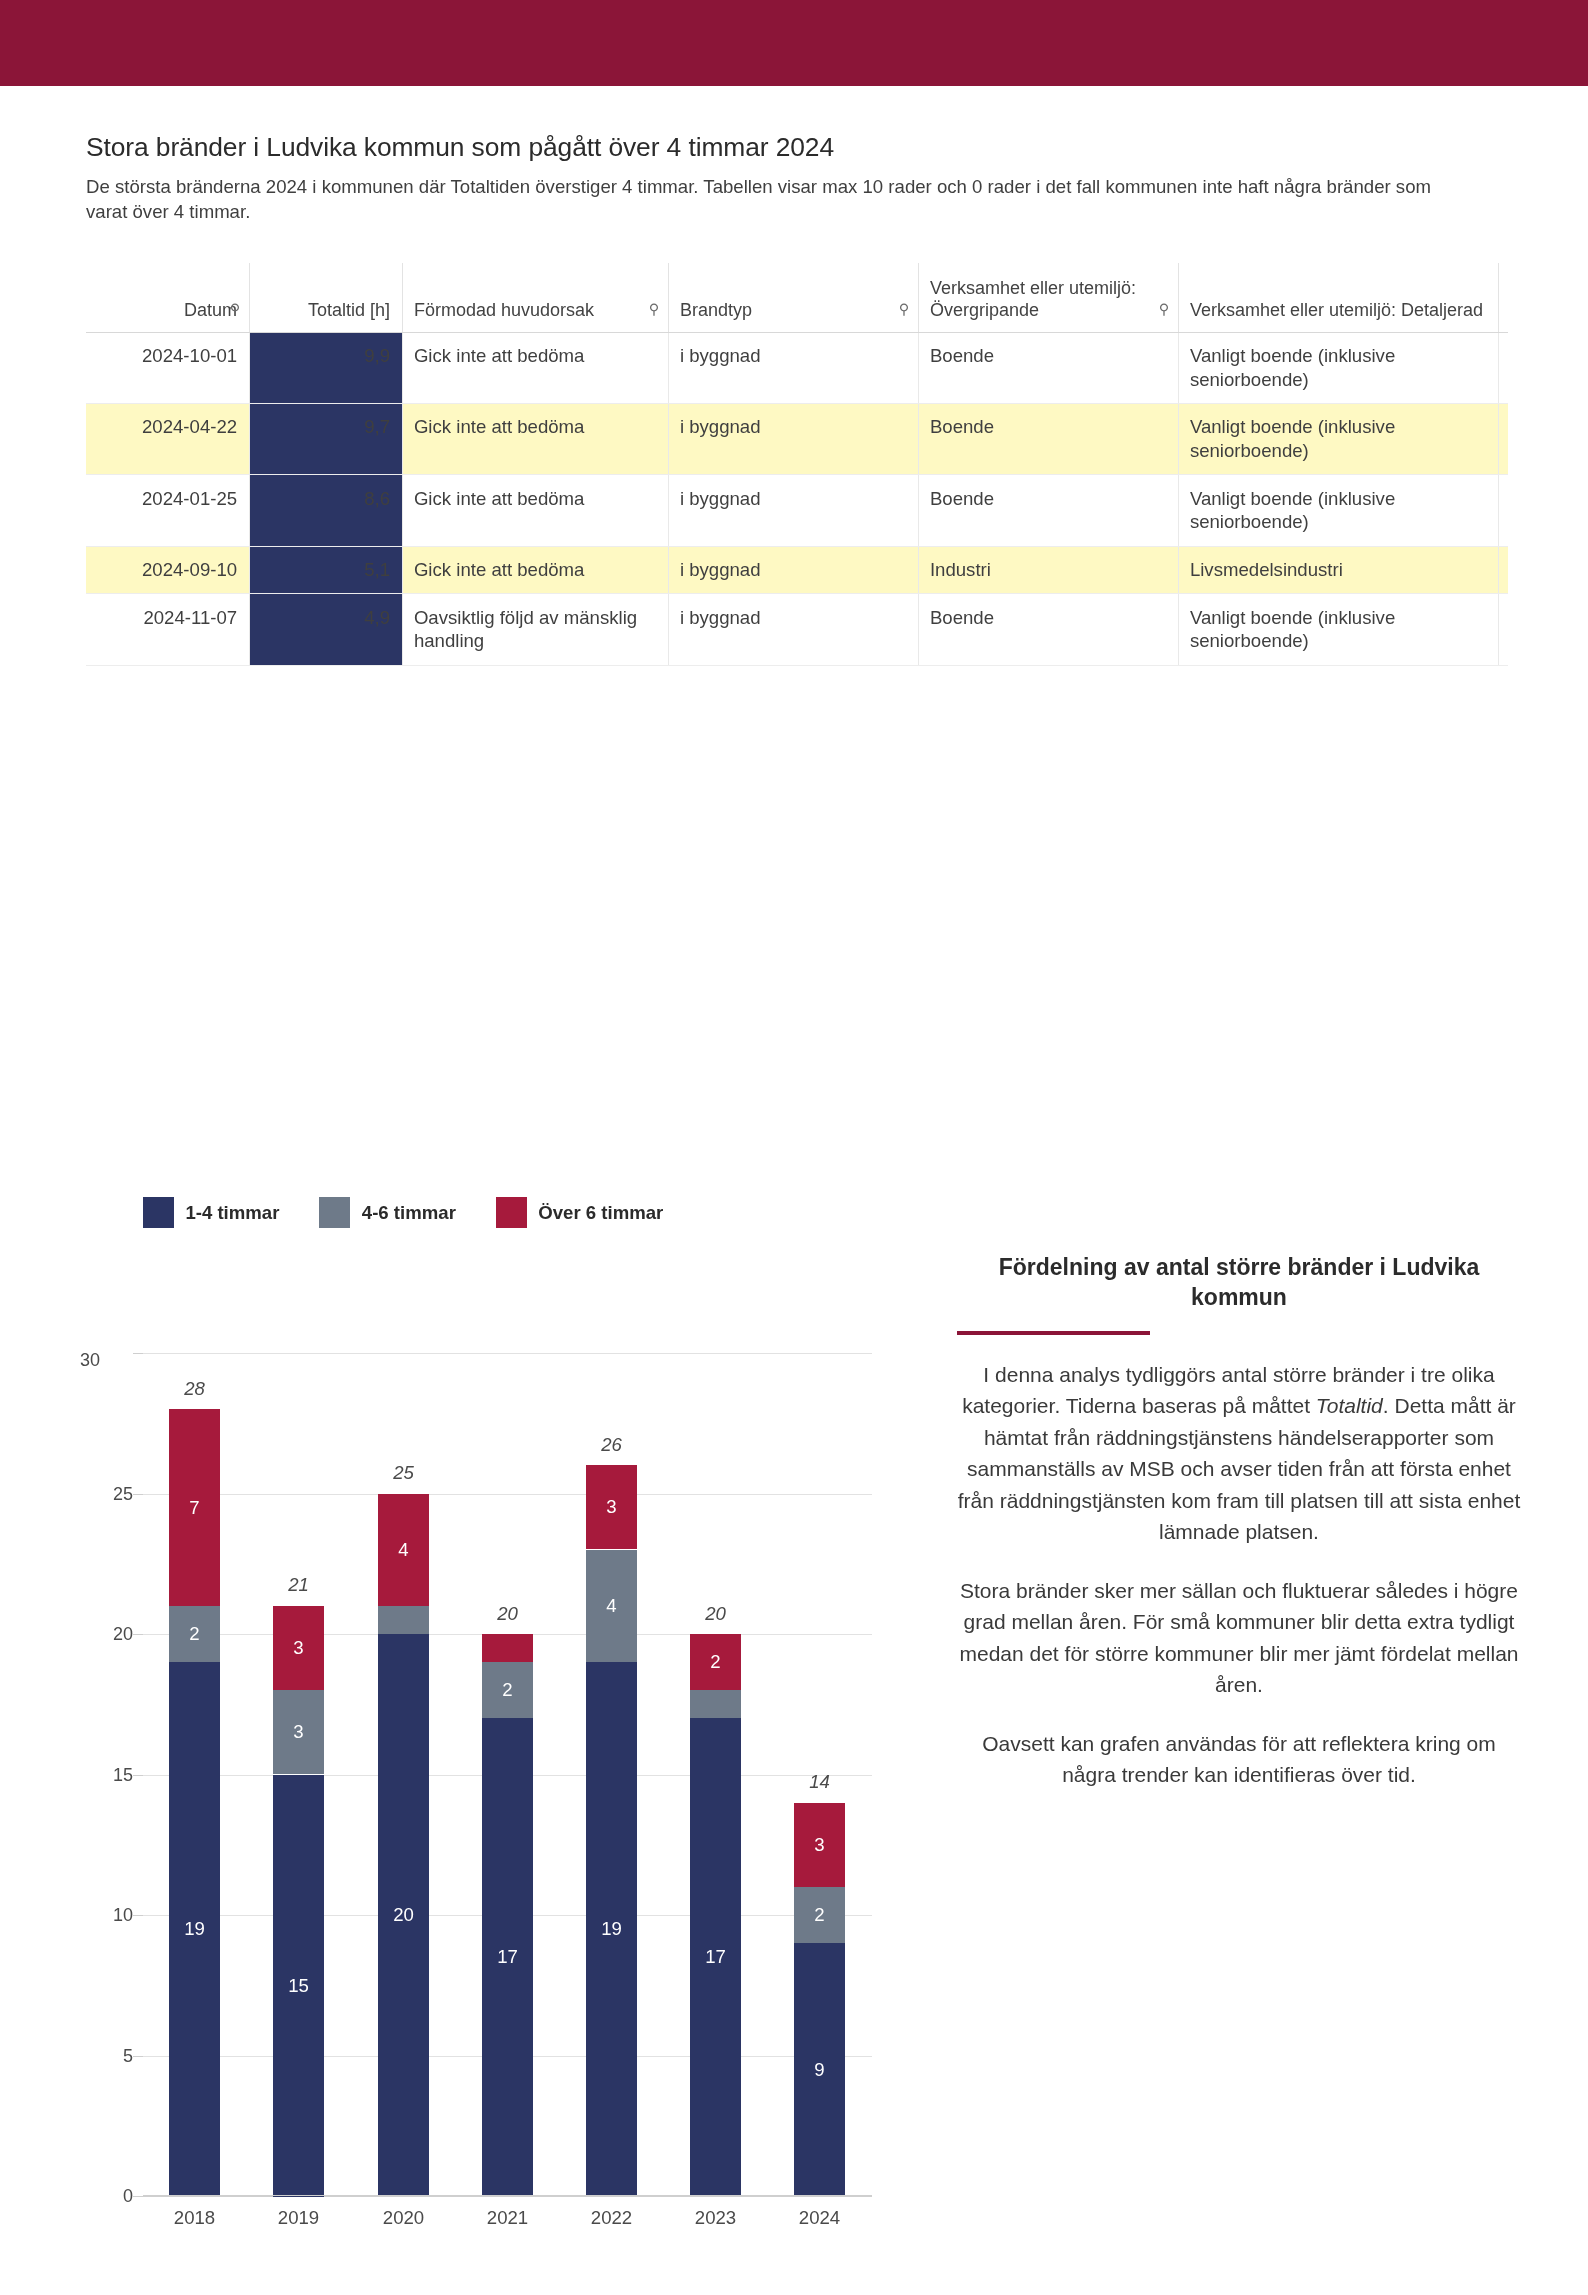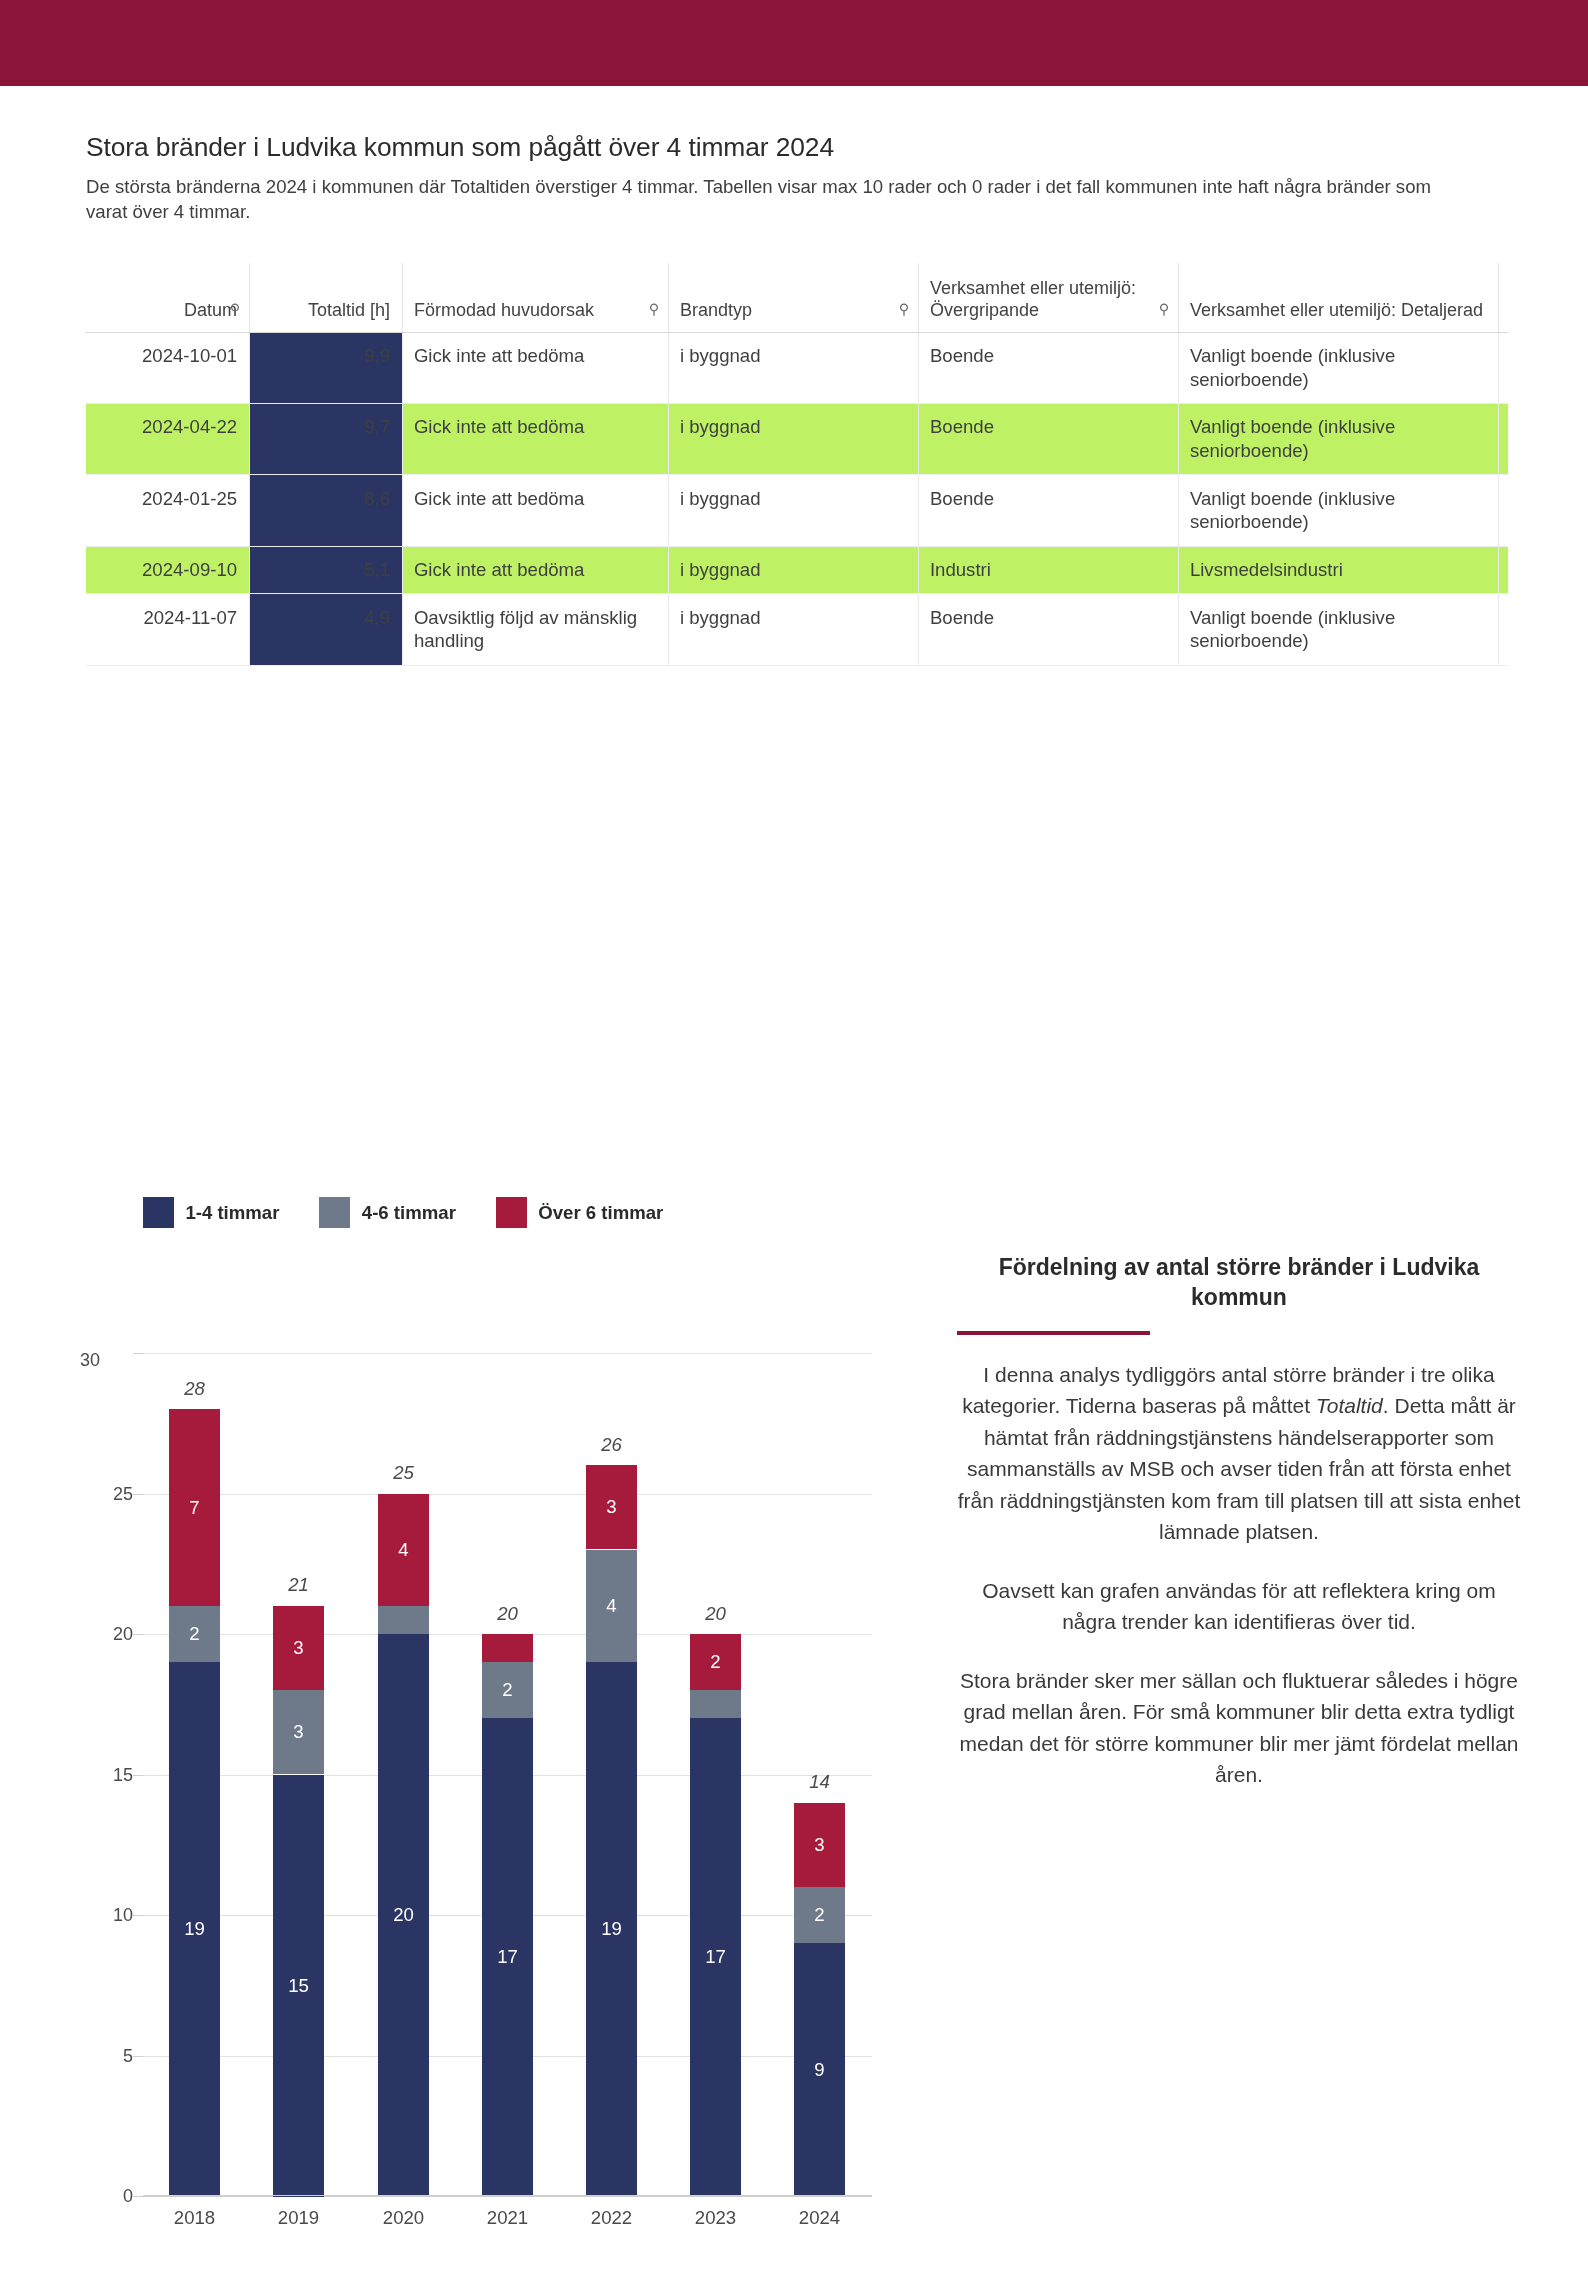--- a/index.html
+++ b/index.html
@@ -104,21 +104,21 @@
   table.fires tbody td {
     border-right: 0.7px solid #e9e9e9;
     border-bottom: 0.7px solid #ededed;
     padding: 11.4px 11.4px;
     font-size: 18.6px;
     color: #3f3f3f;
     vertical-align: top;
     line-height: 1.28;
   }
   table.fires tbody td.td-end { border-right: none; }
-  table.fires tbody tr.alt td { background: #bef264; }
+  table.fires tbody tr.alt td { background: #fef9c3; }
   td.datum { text-align: right; white-space: nowrap; }
   td.tot {
     background: #2b3564 !important;
     color: #ffffff;
     text-align: right;
     font-weight: normal;
     border-right: none;
     border-bottom: 0.7px solid #ffffff;
   }
 
@@ -477,18 +477,18 @@
         <div class="xaxis-line"></div>
       </div>
   </div>
 
   <div class="article">
     <h2>Fördelning av antal större bränder i Ludvika kommun</h2>
     <div class="rule"></div>
     <p>
       <span>I denna analys tydliggörs antal större bränder i tre olika kategorier. Tiderna baseras på måttet </span><span class="ital">Totaltid</span><span>. Detta mått är hämtat från räddningstjänstens händelserapporter som sammanställs av MSB och avser tiden från att första enhet från räddningstjänsten kom fram till platsen till att sista enhet lämnade platsen.</span>
     </p>
+    <p>Stora bränder sker mer sällan och fluktuerar således i högre grad mellan åren. För små kommuner blir detta extra tydligt medan det för större kommuner blir mer jämt fördelat mellan åren.</p>
     <p>Oavsett kan grafen användas för att reflektera kring om några trender kan identifieras över tid.</p>
-    <p>Stora bränder sker mer sällan och fluktuerar således i högre grad mellan åren. För små kommuner blir detta extra tydligt medan det för större kommuner blir mer jämt fördelat mellan åren.</p>
   </div>
 
 </div>
 
 
 </body></html>

